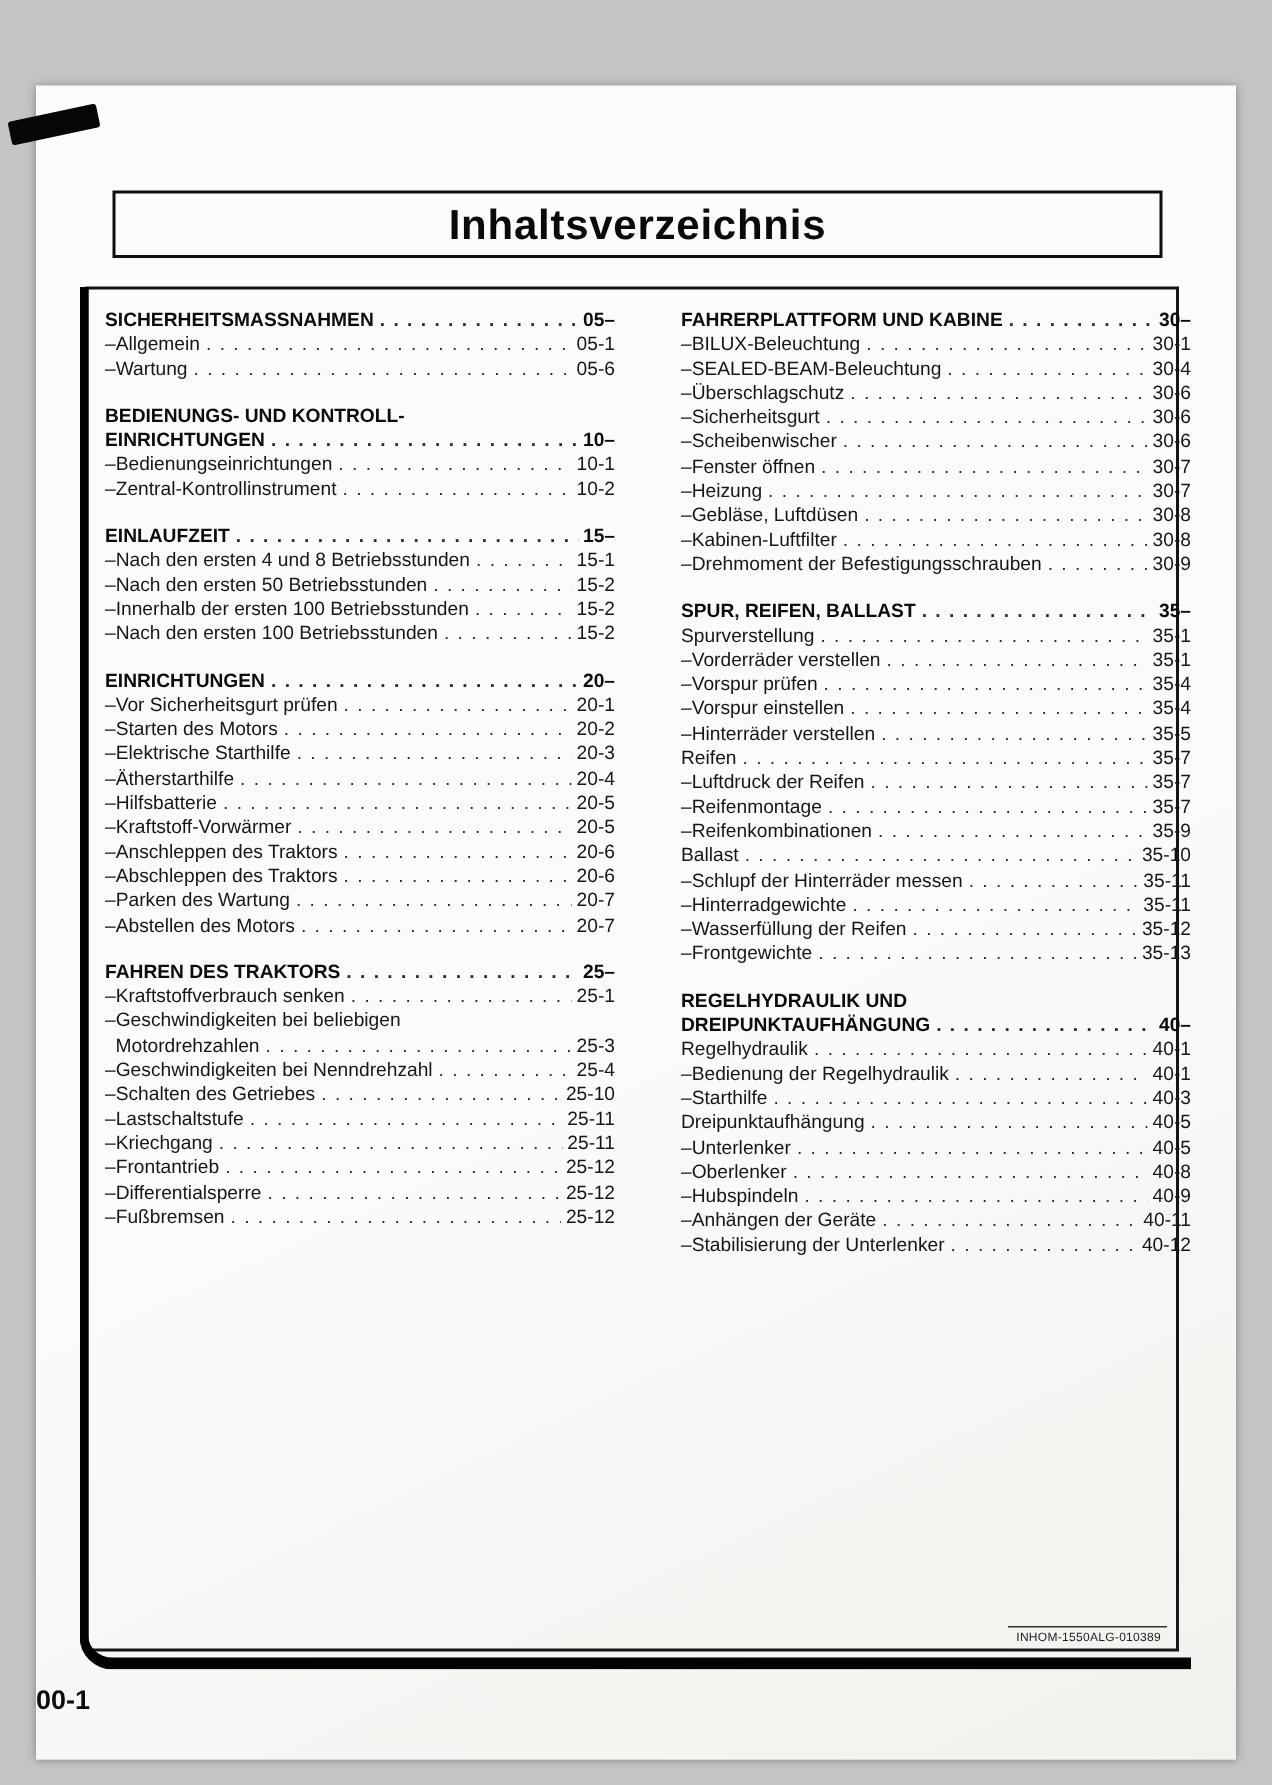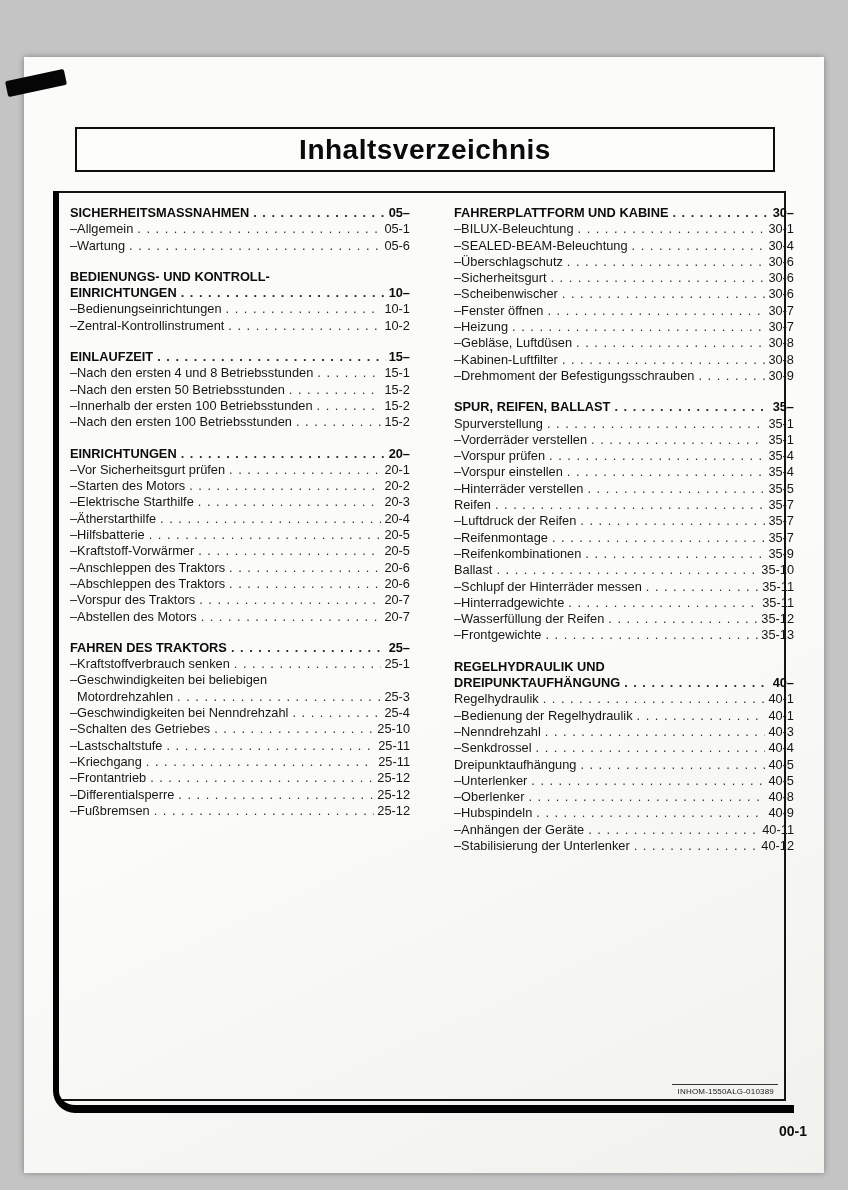--- a/index.html
+++ b/index.html
@@ -98,23 +98,23 @@
     position:absolute;
     right:6px; bottom:2px;
     font-size:8px;
     letter-spacing:.2px;
     color:#222;
     border-top:1px solid #333;
     padding:2px 4px 1px 6px;
   }
   .page-number {
     position:absolute;
-    left:0; right:17px; top:1066px;
-    text-align:right;
-    font-size:14px;
+    left:0; right:4px; top:1066px;
+    text-align:left;
+    font-size:18px;
     font-weight:bold;
     color:#0c0c0c;
   }
 </style>
 </head>
 <body>
 
 <div class="screen">
   <div class="paper">
 
@@ -231,21 +231,21 @@
                 <span class="lab">–Anschleppen des Traktors</span>
                 <span class="dots"></span>
                 <span class="pg">20-6</span>
               </div>
               <div class="toc-row">
                 <span class="lab">–Abschleppen des Traktors</span>
                 <span class="dots"></span>
                 <span class="pg">20-6</span>
               </div>
               <div class="toc-row">
-                <span class="lab">–Vorspur des Traktors</span>
+                <span class="lab">–Parken des Wartung</span>
                 <span class="dots"></span>
                 <span class="pg">20-7</span>
               </div>
               <div class="toc-row">
                 <span class="lab">–Abstellen des Motors</span>
                 <span class="dots"></span>
                 <span class="pg">20-7</span>
               </div>
             </div>
             <div class="toc-section">
@@ -452,28 +452,23 @@
                 <span class="lab">Regelhydraulik</span>
                 <span class="dots"></span>
                 <span class="pg">40-1</span>
               </div>
               <div class="toc-row">
                 <span class="lab">–Bedienung der Regelhydraulik</span>
                 <span class="dots"></span>
                 <span class="pg">40-1</span>
               </div>
               <div class="toc-row">
-                <span class="lab">–Nenndrehzahl</span>
+                <span class="lab">–Starthilfe</span>
                 <span class="dots"></span>
                 <span class="pg">40-3</span>
-              </div>
-              <div class="toc-row">
-                <span class="lab">–Senkdrossel</span>
-                <span class="dots"></span>
-                <span class="pg">40-4</span>
               </div>
               <div class="toc-row">
                 <span class="lab">Dreipunktaufhängung</span>
                 <span class="dots"></span>
                 <span class="pg">40-5</span>
               </div>
               <div class="toc-row">
                 <span class="lab">–Unterlenker</span>
                 <span class="dots"></span>
                 <span class="pg">40-5</span>

